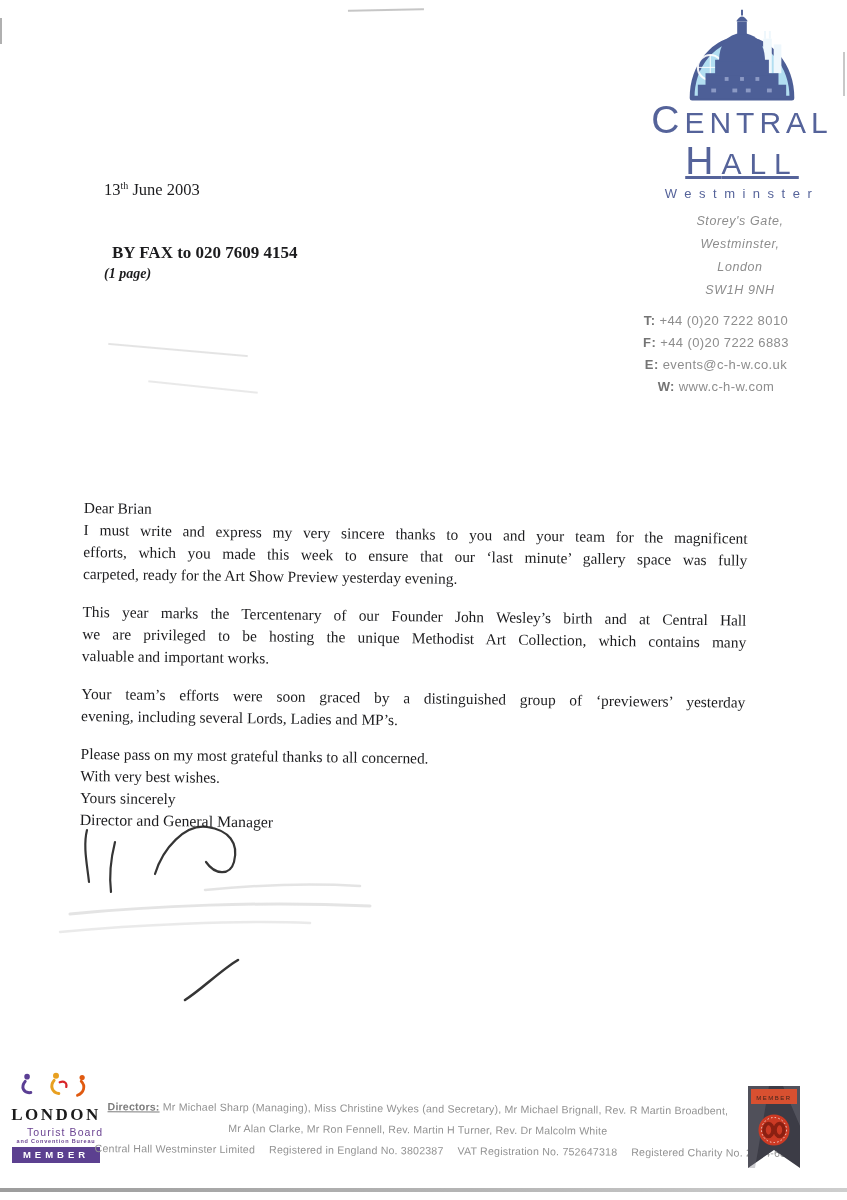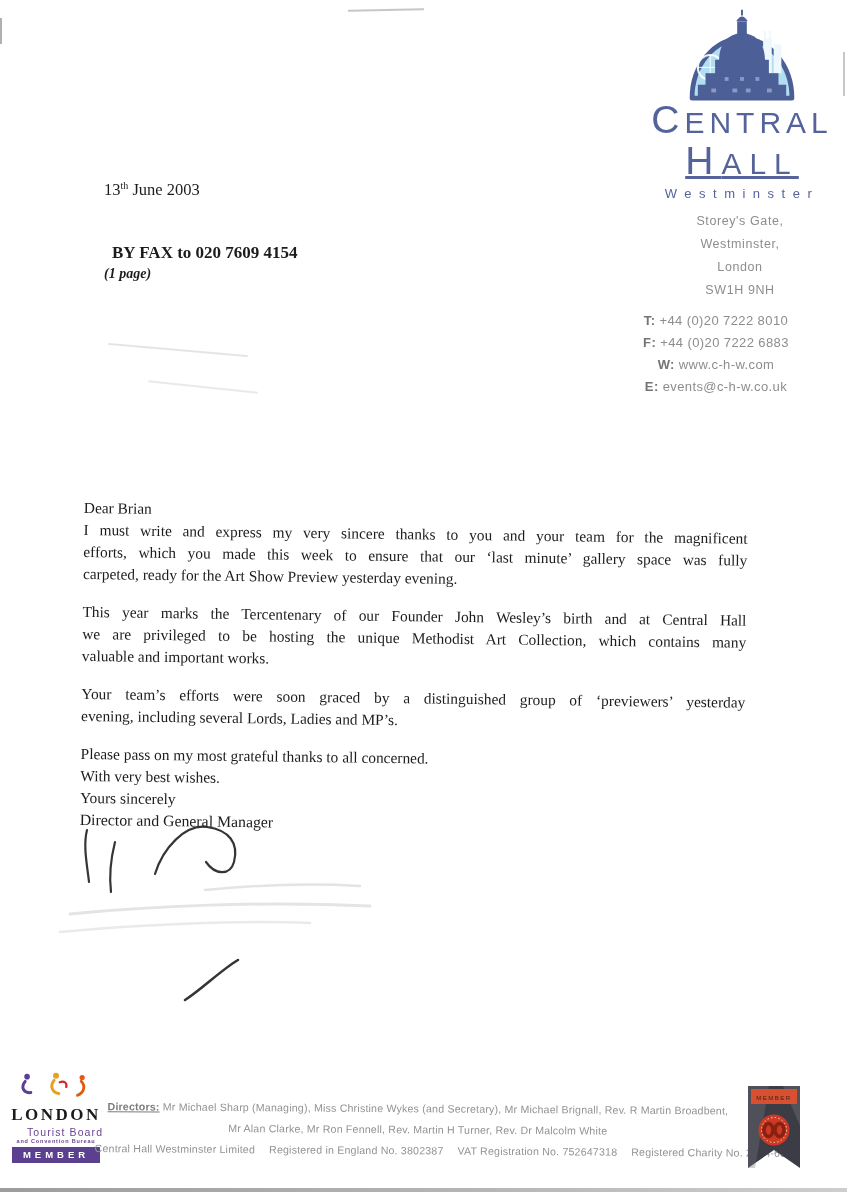--- a/index.html
+++ b/index.html
@@ -10,21 +10,21 @@
   }
   
   .logo-wrap{position:absolute;left:686px;top:6px;width:112px;height:96px;}
   .brand{position:absolute;left:650px;top:100px;width:184px;text-align:center;color:#55639a;}
   .brand-line{font-family:"Liberation Sans",sans-serif;font-weight:400;line-height:1.05;
     font-size:30px;letter-spacing:5px;margin:0;}
   .brand-line::first-letter{font-size:39px;}
   .brand-line.hall{letter-spacing:8px;text-decoration:underline;}
   .brand-sub{font-size:13px;letter-spacing:7.5px;margin-top:4px;color:#55639a;}
   .addr{position:absolute;left:655px;top:210px;width:170px;text-align:center;
-    color:#8d8d8d;font-size:12.5px;line-height:23px;letter-spacing:.6px;}
+    color:#8d8d8d;font-size:12.5px;line-height:23px;letter-spacing:.6px;font-style:italic;}
   .contact{position:absolute;left:620px;top:310px;width:192px;text-align:center;
     color:#8d8d8d;font-size:13px;line-height:22px;letter-spacing:.4px;}
   .contact b{color:#747474;font-weight:700;margin-right:4px;}
   
   .serif{font-family:"Liberation Serif",serif;color:#1c1c1e;}
   .date{position:absolute;left:104px;top:180px;font-size:16.5px;}
   .date sup{font-size:10px;vertical-align:6px;}
   .faxline{position:absolute;left:112px;top:243px;font-size:17px;font-weight:700;}
   .pagenote{position:absolute;left:104px;top:266px;font-size:14px;font-weight:700;font-style:italic;}
   .body-block{position:absolute;left:84px;top:497px;width:664px;
@@ -106,22 +106,22 @@
   <div class="addr">
     <div>Storey's Gate,</div>
     <div>Westminster,</div>
     <div>London</div>
     <div>SW1H 9NH</div>
   </div>
 
   <div class="contact">
     <div><b>T:</b><span>+44 (0)20 7222 8010</span></div>
     <div><b>F:</b><span>+44 (0)20 7222 6883</span></div>
+    <div><b>E:</b><span>events@c-h-w.co.uk</span></div>
     <div><b>W:</b><span>www.c-h-w.com</span></div>
-    <div><b>E:</b><span>events@c-h-w.co.uk</span></div>
   </div>
 
   <div class="date serif">
     <span>13</span><sup>th</sup>
     <span>June 2003</span>
   </div>
   <div class="faxline serif">BY FAX to 020 7609 4154</div>
   <div class="pagenote serif">(1 page)</div>
 
   <div class="body-block serif">

